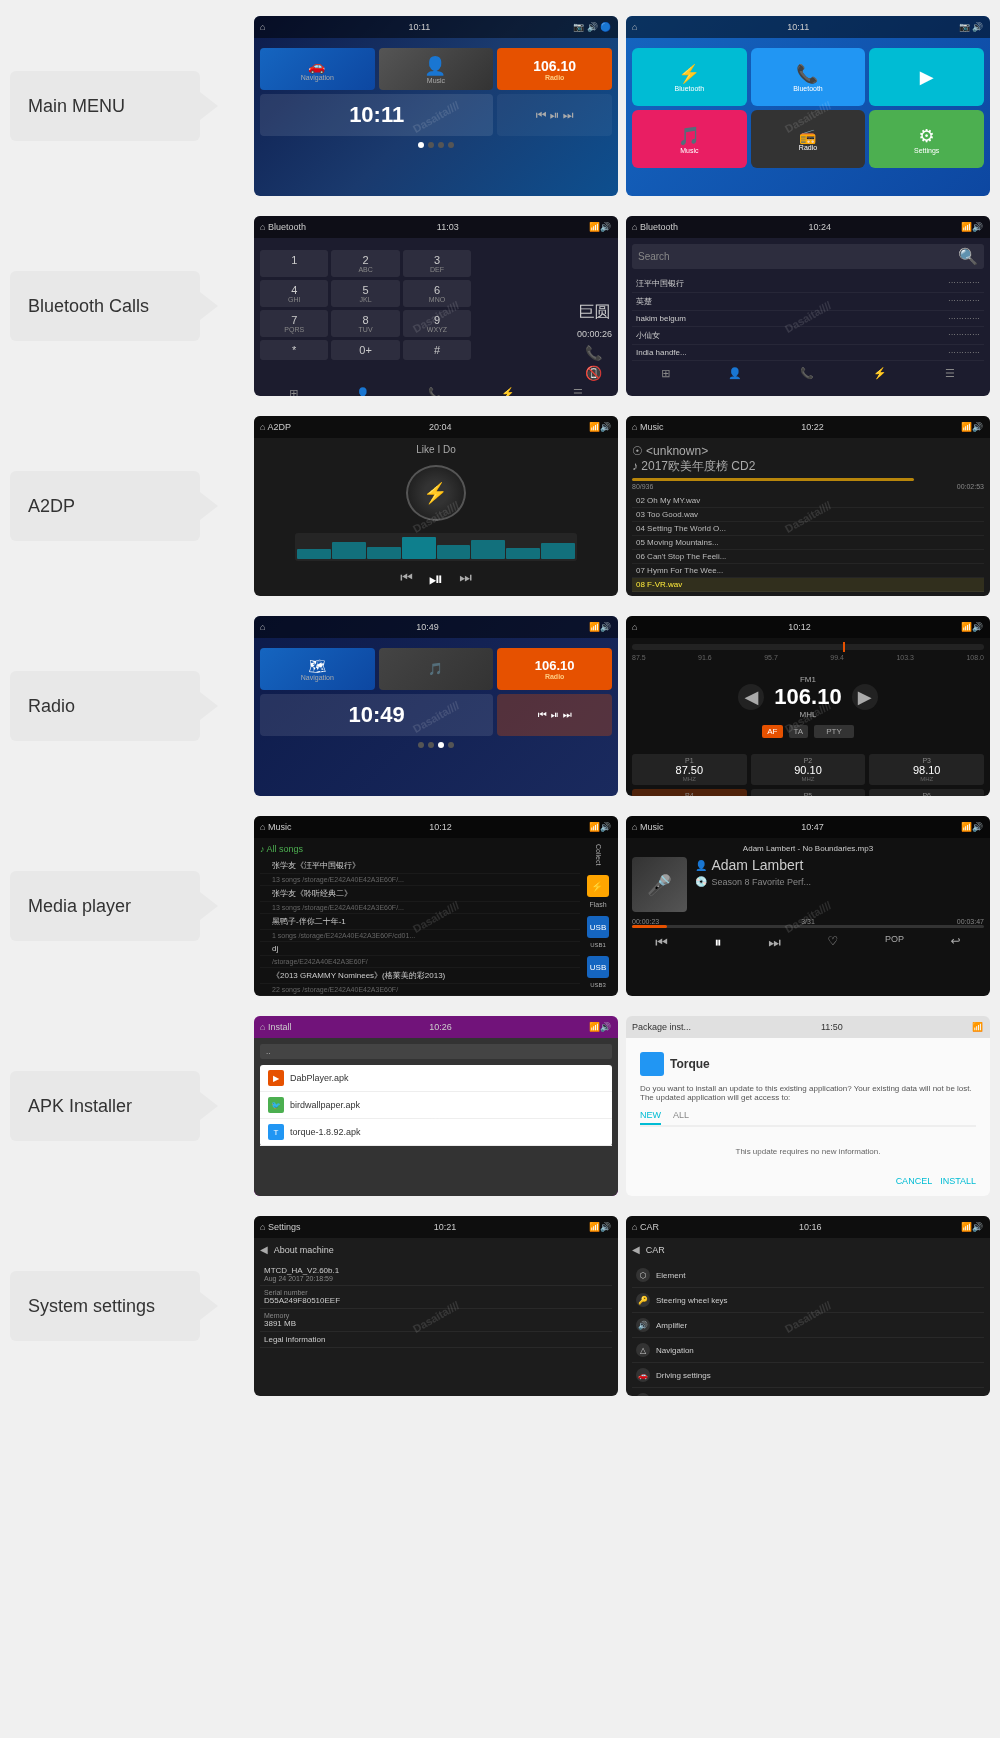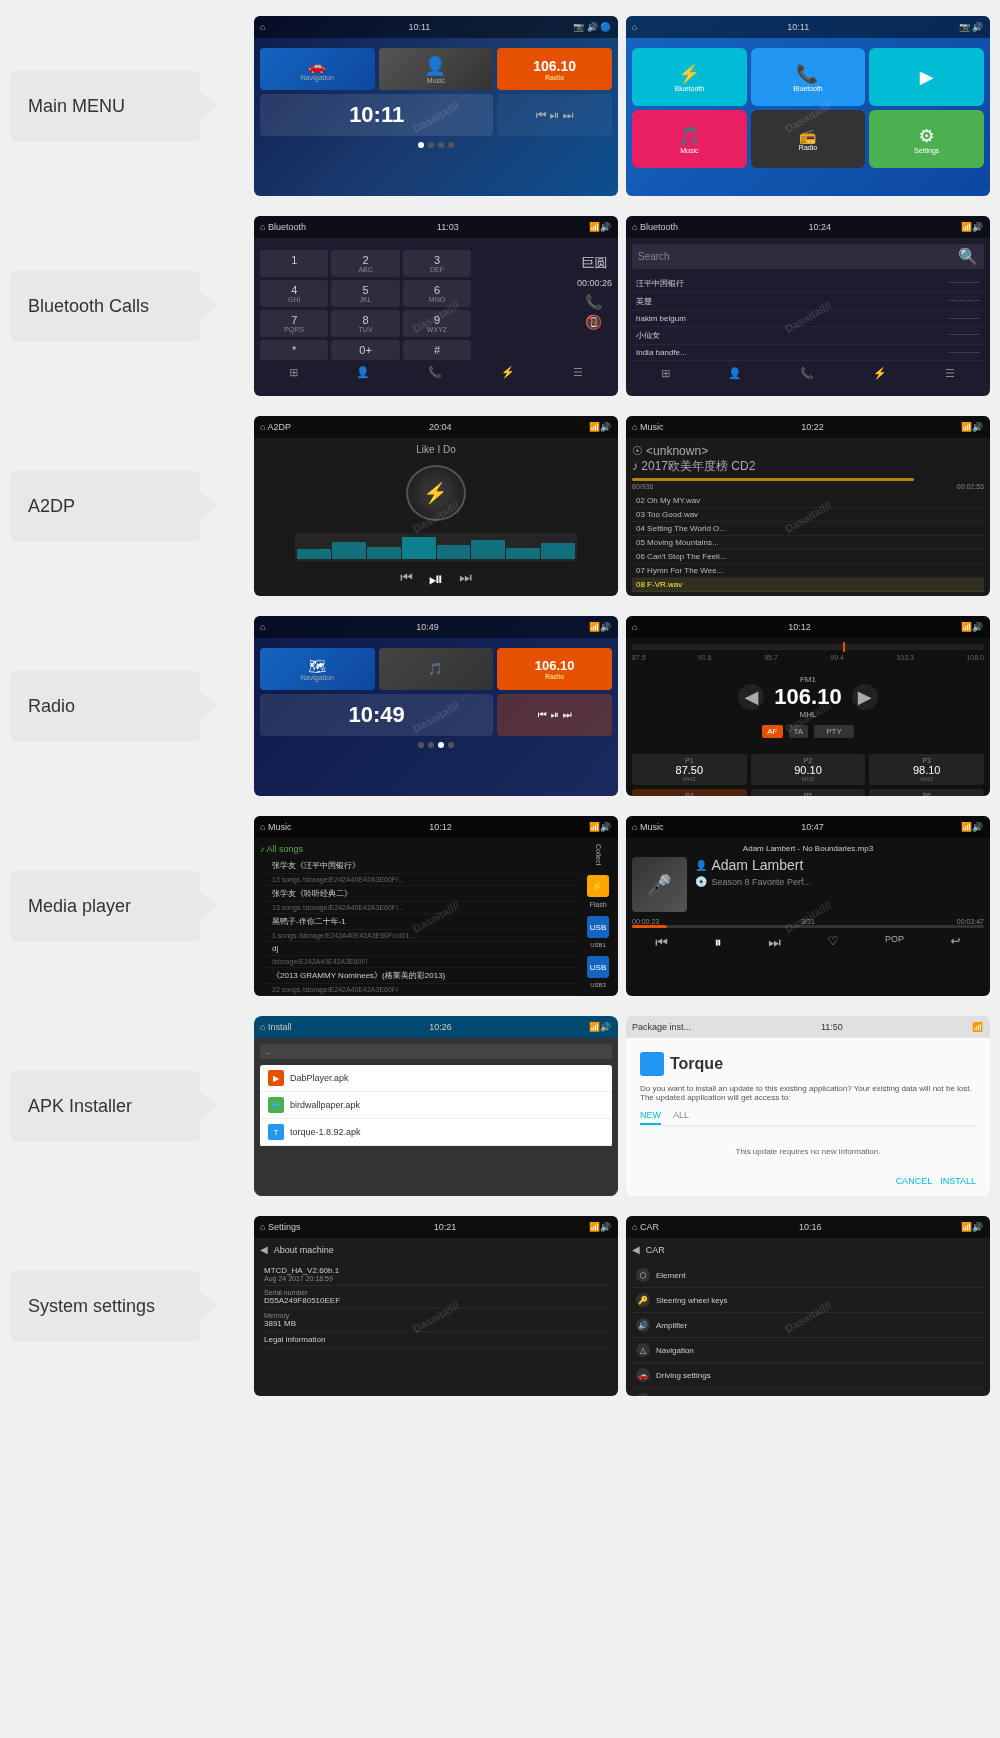--- a/index.html
+++ b/index.html
@@ -349,21 +349,21 @@
       align-items: center;
       gap: 6px;
       margin-bottom: 8px;
     }
     .pkg-icon {
       width: 24px;
       height: 24px;
       background: #2196f3;
       border-radius: 3px;
     }
-    .pkg-title { font-size: 16px; font-weight: bold; color: #333; }
+    .pkg-title { font-size: 12px; font-weight: bold; color: #333; }
     .pkg-desc { font-size: 8px; color: #555; margin-bottom: 8px; }
     .pkg-tabs {
       display: flex;
       gap: 12px;
       margin-bottom: 6px;
       border-bottom: 2px solid #eee;
     }
     .pkg-tab { font-size: 9px; color: #888; padding-bottom: 3px; }
     .pkg-tab.active { color: #00bcd4; border-bottom: 2px solid #00bcd4; }
     .pkg-notice { font-size: 8px; color: #666; text-align: center; margin-top: 20px; }
@@ -521,21 +521,21 @@
               <div class="dialpad-key">5<div class="sub">JKL</div></div>
               <div class="dialpad-key">6<div class="sub">MNO</div></div>
               <div class="dialpad-key">7<div class="sub">PQRS</div></div>
               <div class="dialpad-key">8<div class="sub">TUV</div></div>
               <div class="dialpad-key">9<div class="sub">WXYZ</div></div>
               <div class="dialpad-key">*</div>
               <div class="dialpad-key">0+</div>
               <div class="dialpad-key">#</div>
             </div>
             <div style="text-align:center;color:#ccc;font-size:9px;margin-top:10px;">
-              <div style="font-size:13px;margin-bottom:6px;">巨圆</div>
+              <div style="font-size:16px;margin-bottom:6px;margin-top:48px;">巨圆</div>
               <div>00:00:26</div>
               <div style="margin-top:6px;font-size:14px;color:#4caf50;">📞</div>
               <div style="margin-top:4px;font-size:14px;color:#f44336;">📵</div>
             </div>
           </div>
           <div style="display:flex;justify-content:space-around;margin-top:6px;font-size:11px;color:#888;">
             <span>⊞</span>
             <span>👤</span>
             <span>📞</span>
             <span>⚡</span>
@@ -882,21 +882,21 @@
 
   <div class="feature-row">
     <div class="label-area">
       <div class="label-box">
         <span>APK Installer</span>
         <div class="label-arrow"></div>
       </div>
     </div>
     <div class="screenshots-area">
 
-      <div class="screenshot apk-1" style="background:#0369a1;border-radius:8px;">
+      <div class="screenshot apk-1" style="background:#a21caf;">
         <div class="screen-header" style="background:rgba(0,0,0,0.3);">
           <span>⌂ Install</span>
           <span>10:26</span>
           <span>📶🔊</span>
         </div>
         <div class="screen-content" style="background:#333;">
           <div class="watermark">Dasaita////</div>
           <div style="background:#444;padding:3px 6px;font-size:8px;color:#ccc;margin-bottom:6px;border-radius:2px;">..</div>
           <div class="apk-list" style="background:#fff;border-radius:3px;">
             <div class="apk-item">

